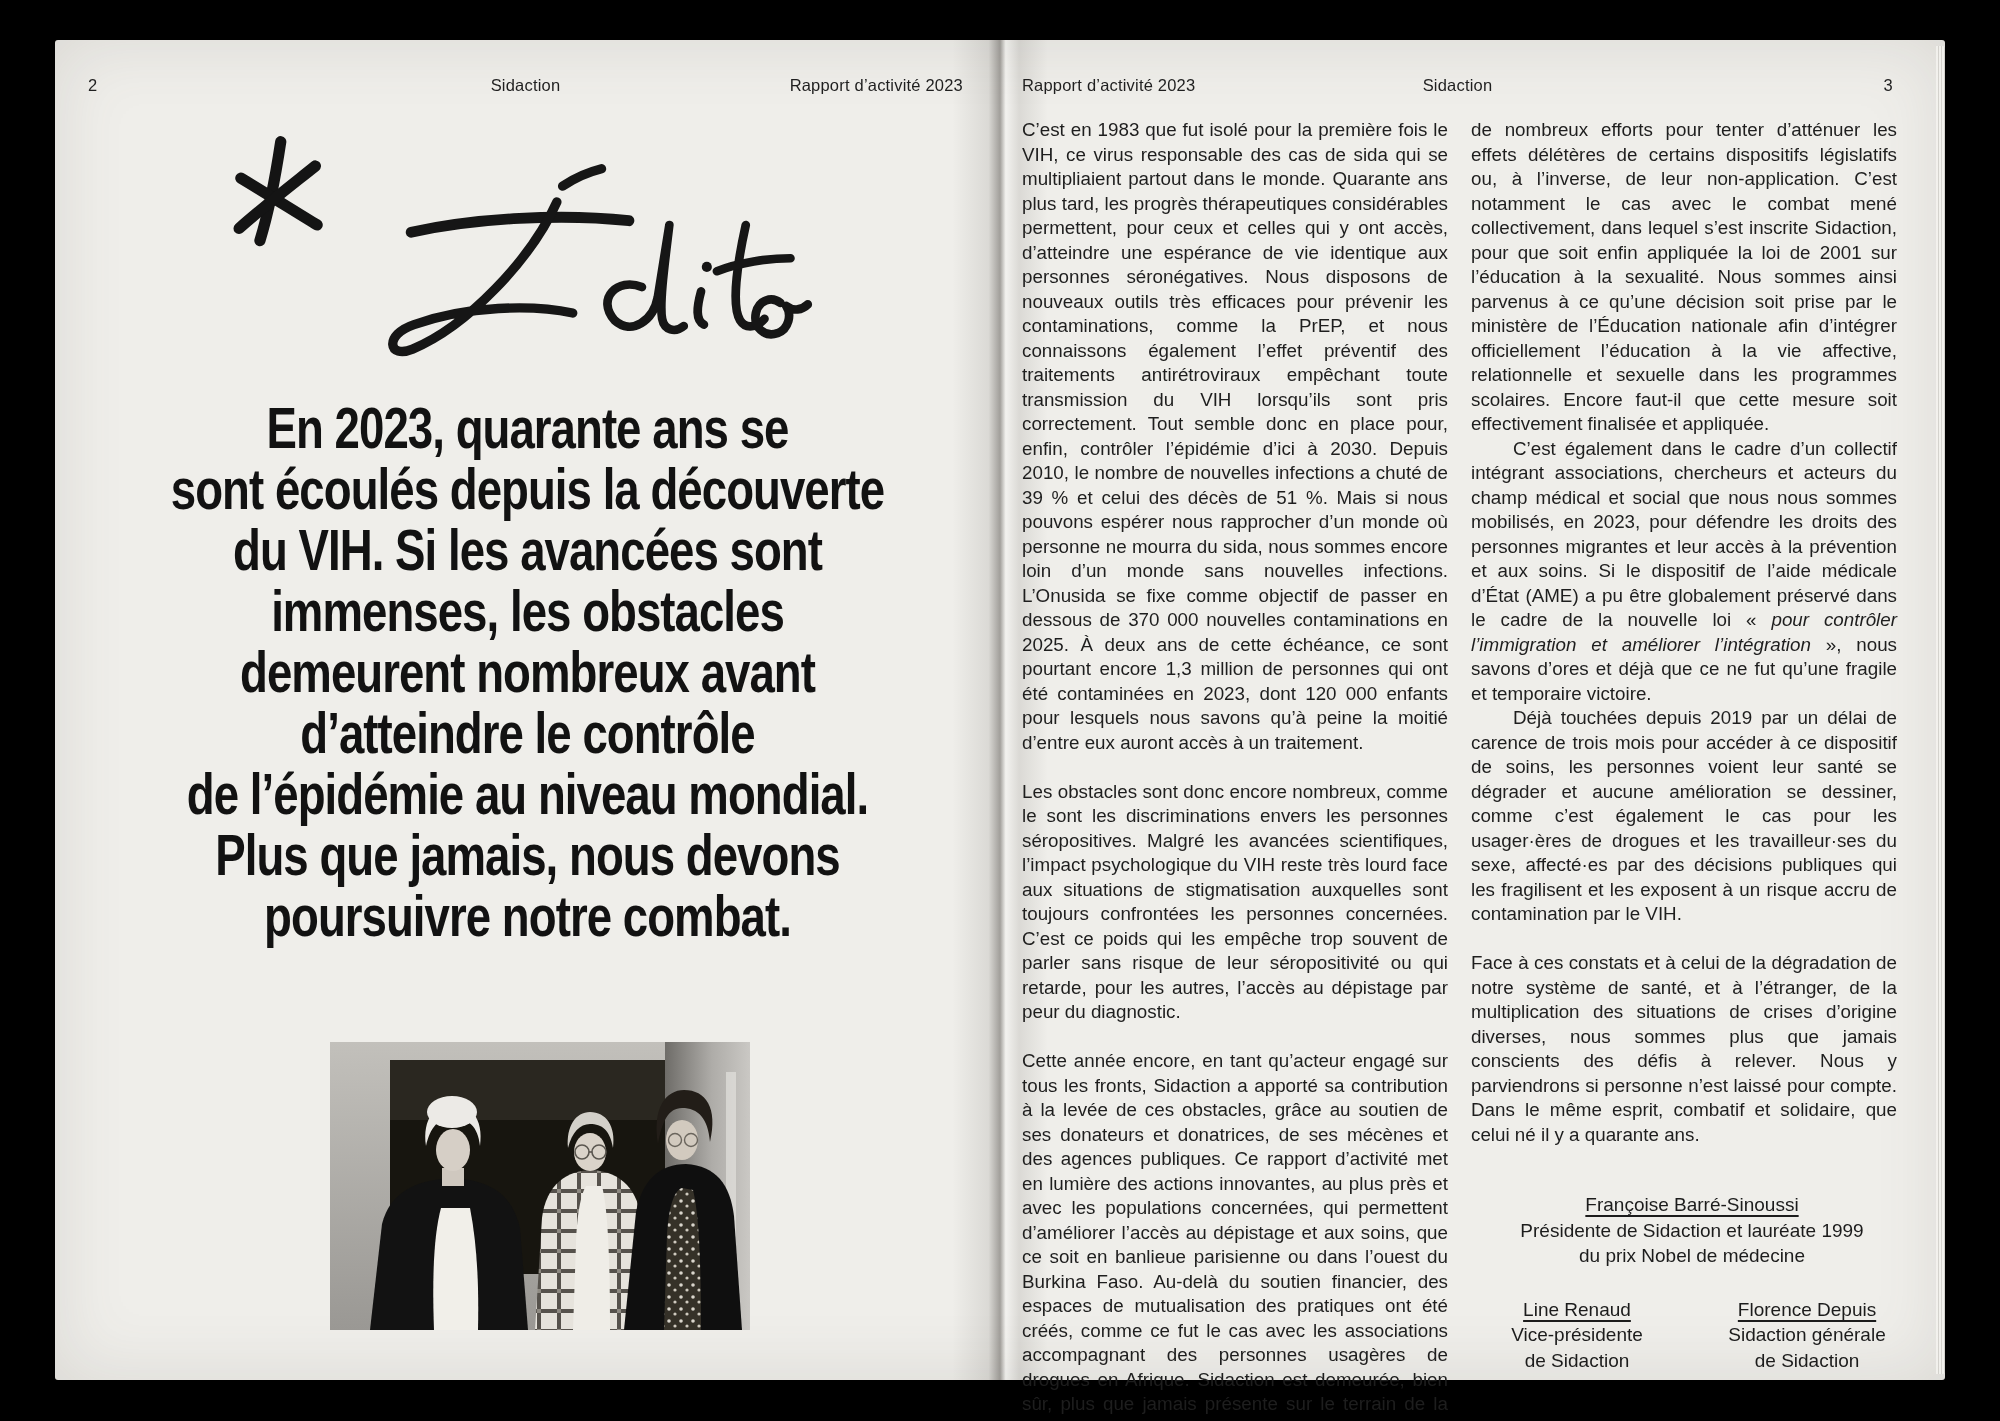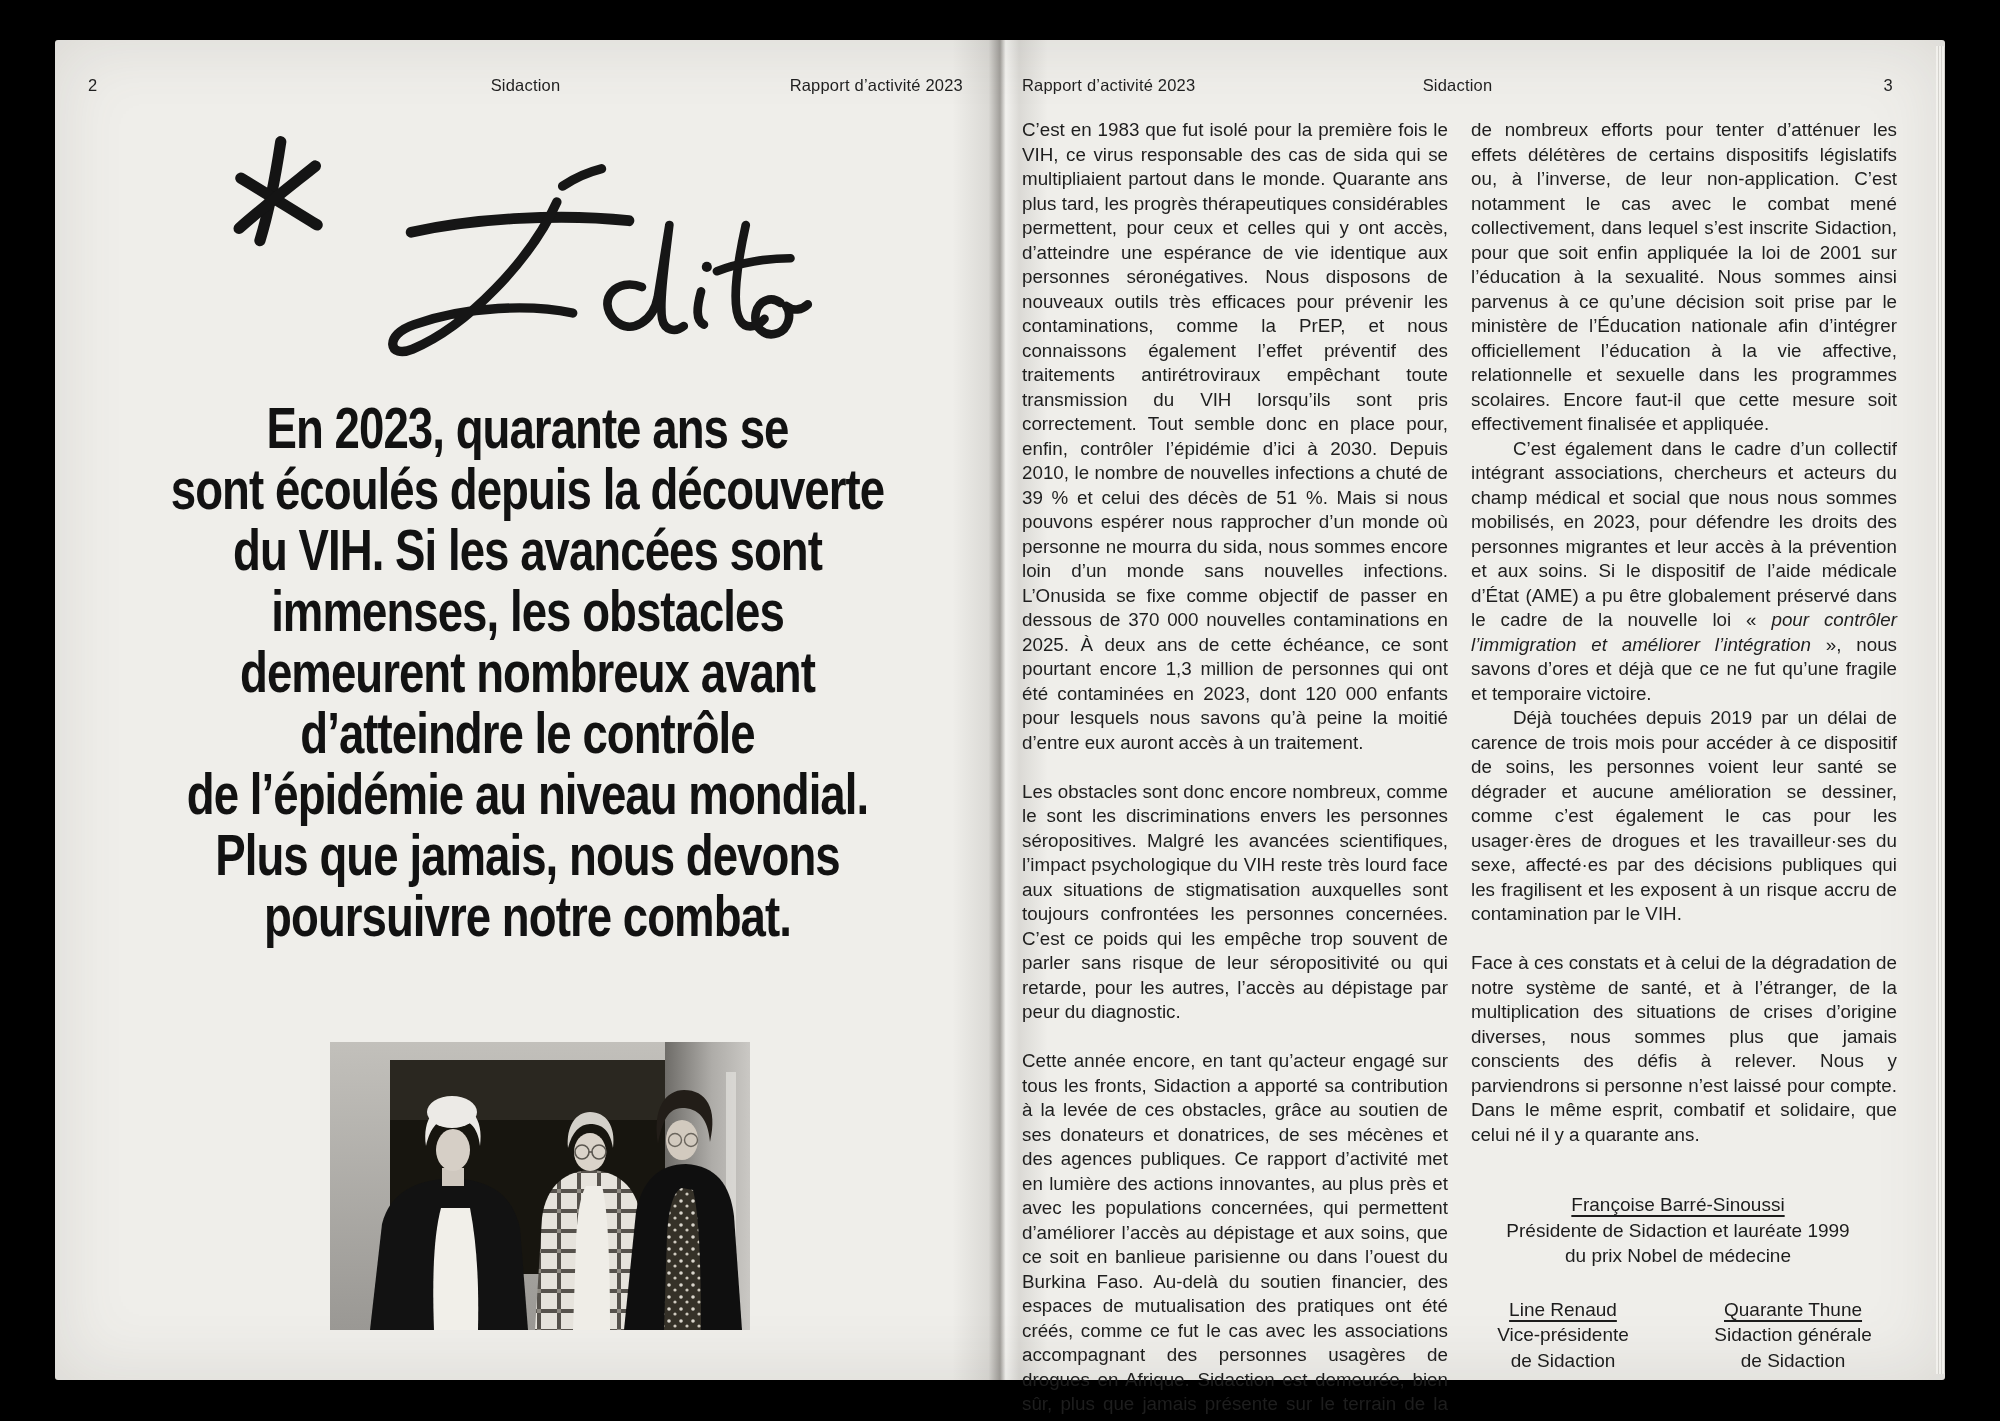--- a/index.html
+++ b/index.html
@@ -76,21 +76,21 @@
     hyphens:auto; -webkit-hyphens:auto;
   }
   .col-1 { left:22px; }
   .col-2 { left:471px; }
   .col p.gap-above { margin-top:24.5px; }
   .col p.indented  { text-indent:42px; }
   .quote-italic { font-style:italic; }
 
   
   .signatures {
-    position:absolute; left:465px; top:1152px; width:426px;
+    position:absolute; left:479px; top:1152px; width:426px;
     text-align:center; font-size:19px; line-height:25.5px; color:#1c1c1c;
   }
   .sig-name {
     text-decoration:underline; text-underline-offset:4px;
     text-decoration-thickness:1.5px;
   }
   .sig-duo { display:flex; justify-content:space-between; margin-top:28px; }
   .sig-cell { width:46%; }
 </style>
 </head>
@@ -221,21 +221,21 @@
         <span>Présidente de Sidaction et lauréate 1999</span><br>
         <span>du prix Nobel de médecine</span>
       </div>
       <div class="sig-duo">
         <div class="sig-cell">
           <span class="sig-name">Line Renaud</span><br>
           <span>Vice-présidente</span><br>
           <span>de Sidaction</span>
         </div>
         <div class="sig-cell">
-          <span class="sig-name">Quarante Thune</span><br>
+          <span class="sig-name">Florence Depuis</span><br>
           <span>Sidaction générale</span><br>
           <span>de Sidaction</span>
         </div>
       </div>
     </div>
   </div>
 
   <div class="gutter"></div>
   <div class="stack-edge"></div>
 </div>

